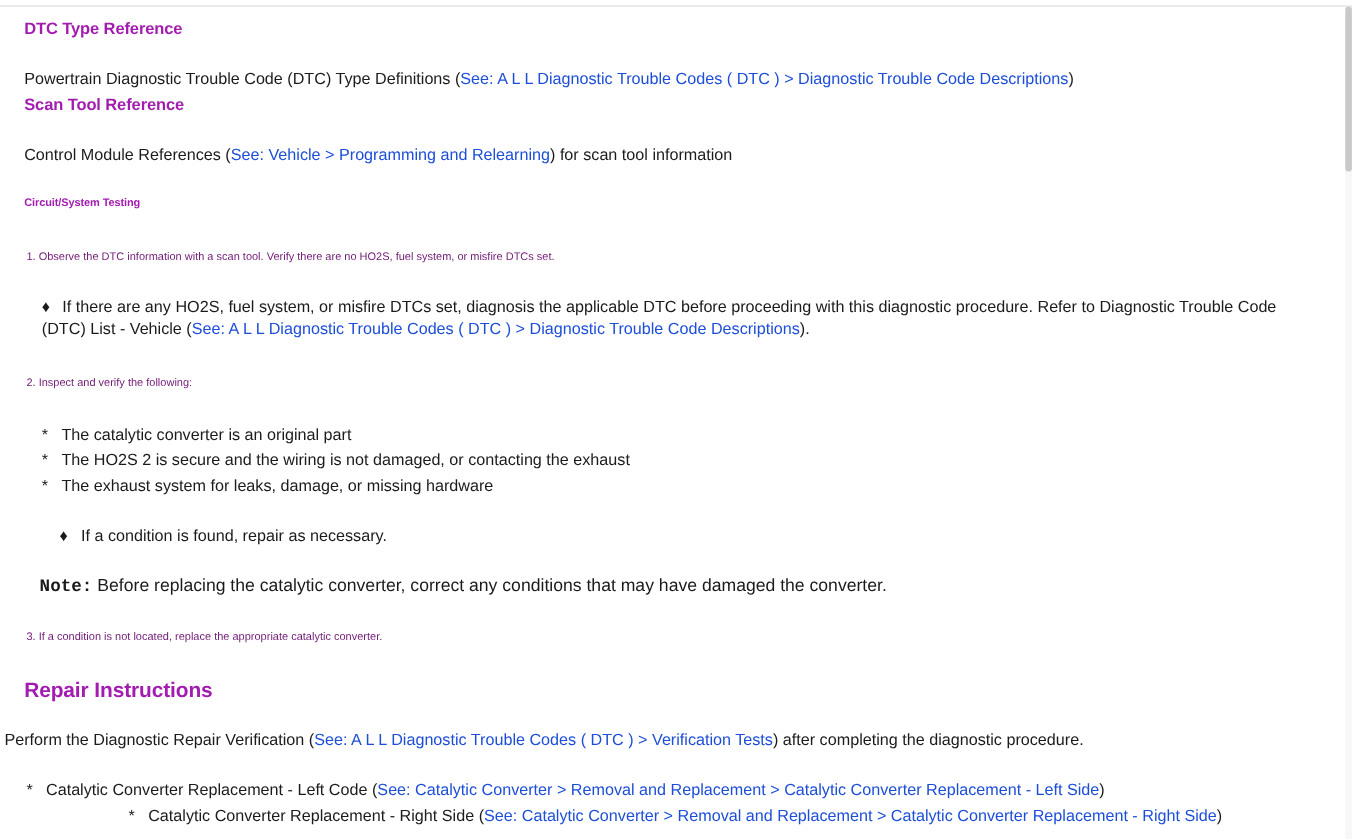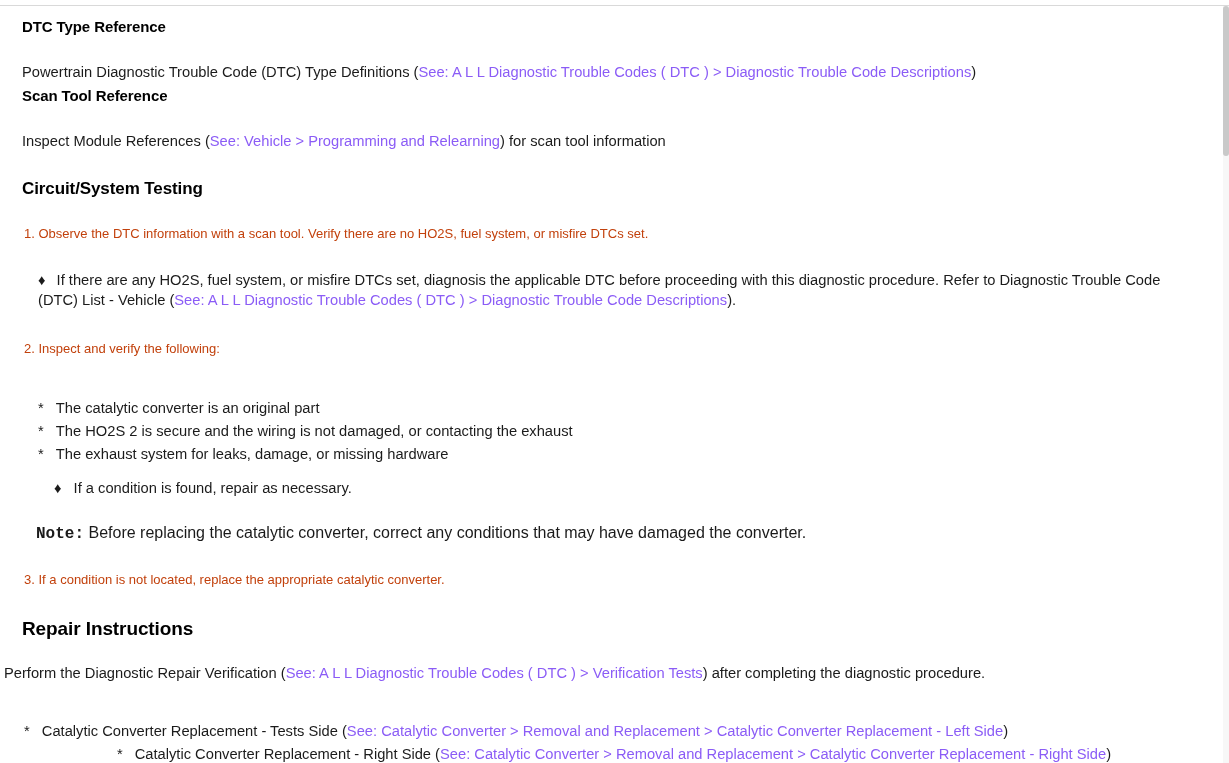--- a/index.html
+++ b/index.html
@@ -43,51 +43,50 @@
     top: 0;
     right: 0;
     width: 6px;
     height: 150px;
     background: #c9c9c9;
     border-radius: 3px;
   }
   h2.section {
     font-size: 15px;
     font-weight: bold;
-    color: #000000;
+    color: #a21caf;
     margin: 0;
     padding: 0;
     letter-spacing: -0.1px;
     text-align: right;
   }
   p.para {
     font-size: 14.7px;
     color: #1b1b1b;
     margin: 0;
     line-height: 20px;
   }
   a.link, span.link {
-    color: #8b5cf6;
+    color: #1d4ed8;
     text-decoration: none;
   }
   .num-item {
-    font-size: 13px;
-    color: #c2410c;
+    font-size: 10px;
+    color: #701a75;
     line-height: 20px;
   }
   .diamond-item {
     font-size: 14.7px;
     color: #1b1b1b;
     line-height: 20px;
   }
   .star-item {
     font-size: 14.7px;
     color: #1b1b1b;
     line-height: 20px;
-    margin-top: 12px;
   }
   .note-label {
     font-weight: bold;
     font-family: Liberation Mono, monospace;
   }
   .abs { position: absolute; }
 </style>
 </head>
 <body>
 
@@ -101,24 +100,24 @@
 
   <h2 class="section abs" style="top:12px; left:22px;">DTC Type Reference</h2>
 
   <p class="para abs" style="top:56px; left:22px; width:1180px;">
     <span>Powertrain Diagnostic Trouble Code (DTC) Type Definitions (</span><a class="link" href="#">See: A L L Diagnostic Trouble Codes ( DTC ) &gt; Diagnostic Trouble Code Descriptions</a><span>)</span>
   </p>
 
   <h2 class="section abs" style="top:81px; left:22px;">Scan Tool Reference</h2>
 
   <p class="para abs" style="top:125px; left:22px; width:1180px;">
-    <span>Inspect Module References (</span><a class="link" href="#">See: Vehicle &gt; Programming and Relearning</a><span>) for scan tool information</span>
+    <span>Control Module References (</span><a class="link" href="#">See: Vehicle &gt; Programming and Relearning</a><span>) for scan tool information</span>
   </p>
 
-  <h2 class="section abs" style="top:173px; left:22px; font-size:17px;">Circuit/System Testing</h2>
+  <h2 class="section abs" style="top:173px; left:22px; font-size:10px;">Circuit/System Testing</h2>
 
   <div class="num-item abs" style="top:218px; left:24px; width:1180px;">
     <span>1.</span>
     <span>Observe the DTC information with a scan tool. Verify there are no HO2S, fuel system, or misfire DTCs set.</span>
   </div>
 
   <div class="diamond-item abs" style="top:264px; left:38px; width:1145px;">
     <span>♦</span>
     <span style="margin-left:7px;">If there are any HO2S, fuel system, or misfire DTCs set, diagnosis the applicable DTC before proceeding with this diagnostic procedure. Refer to Diagnostic Trouble Code (DTC) List - Vehicle (</span><a class="link" href="#">See: A L L Diagnostic Trouble Codes ( DTC ) &gt; Diagnostic Trouble Code Descriptions</a><span>).</span>
   </div>
@@ -159,21 +158,21 @@
   </div>
 
   <h2 class="section abs" style="top:612px; left:22px; font-size:19px;">Repair Instructions</h2>
 
   <p class="para abs" style="top:657px; left:4px; width:1180px;">
     <span>Perform the Diagnostic Repair Verification (</span><a class="link" href="#">See: A L L Diagnostic Trouble Codes ( DTC ) &gt; Verification Tests</a><span>) after completing the diagnostic procedure.</span>
   </p>
 
   <div class="star-item abs" style="top:703px; left:24px; width:1180px;">
     <span>*</span>
-    <span style="margin-left:8px;">Catalytic Converter Replacement - Tests Side (</span><a class="link" href="#">See: Catalytic Converter &gt; Removal and Replacement &gt; Catalytic Converter Replacement - Left Side</a><span>)</span>
+    <span style="margin-left:8px;">Catalytic Converter Replacement - Left Code (</span><a class="link" href="#">See: Catalytic Converter &gt; Removal and Replacement &gt; Catalytic Converter Replacement - Left Side</a><span>)</span>
   </div>
 
   <div class="star-item abs" style="top:726px; left:24px; width:1180px;text-align:center;">
     <span>*</span>
     <span style="margin-left:8px;">Catalytic Converter Replacement - Right Side (</span><a class="link" href="#">See: Catalytic Converter &gt; Removal and Replacement &gt; Catalytic Converter Replacement - Right Side</a><span>)</span>
   </div>
 
 </div>
 
 </body></html>

